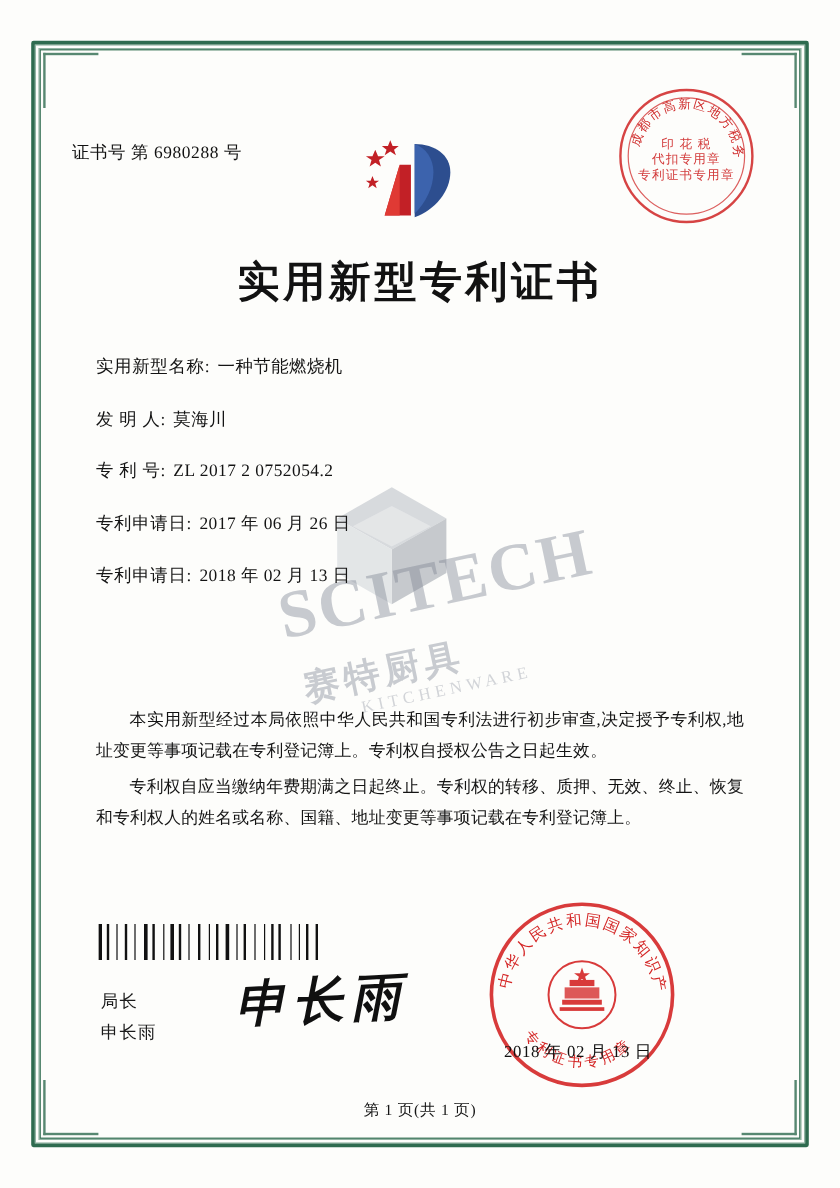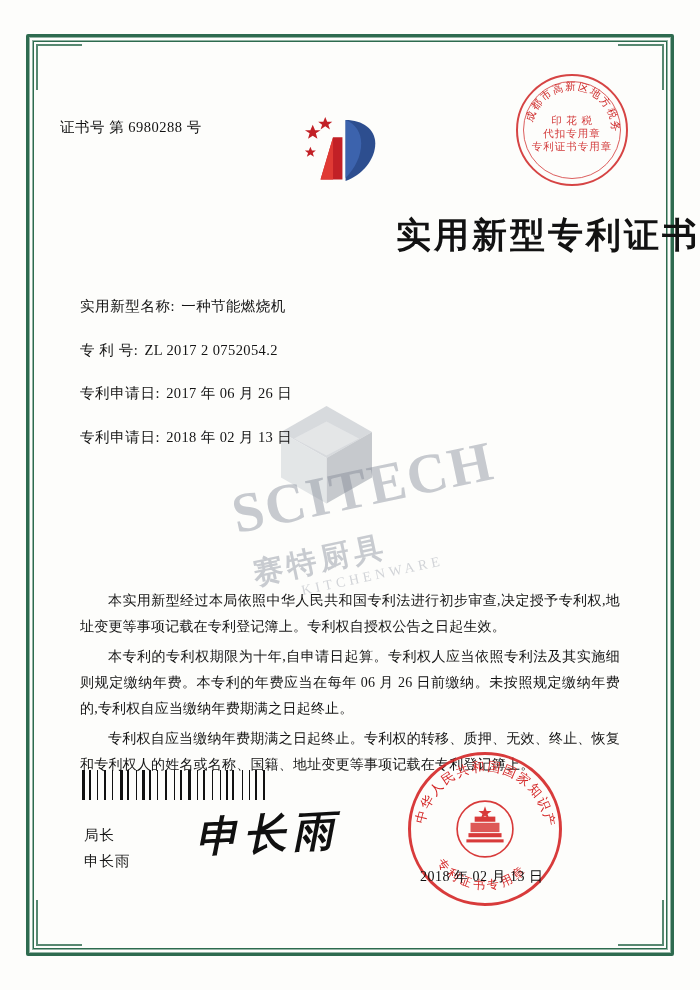--- a/index.html
+++ b/index.html
@@ -126,21 +126,21 @@
     position: absolute;
     left: 296px;
     top: 106px;
     width: 96px;
     height: 86px;
   }
   .title {
     position: absolute;
     left: 0; right: 0;
     top: 212px;
-    text-align: right;
+    text-align: center;
     font-size: 35px;
     font-weight: bold;
     letter-spacing: 3px;
     font-family: Liberation Serif, serif;
     color: #121212;
   }
 
   
   .stamp-top {
     position: absolute;
@@ -361,36 +361,39 @@
   </div>
 
   <div class="title">实用新型专利证书</div>
 
   <div class="fields">
     <div class="field-row">
       <span class="field-label">实用新型名称:</span>
       <span class="field-value">一种节能燃烧机</span>
     </div>
     <div class="field-row">
+      <span class="field-label">发 明 人:</span>
+      <span class="field-value">莫海川</span>
+    </div>
+    <div class="field-row">
       <span class="field-label">专 利 号:</span>
       <span class="field-value">ZL 2017 2 0752054.2</span>
     </div>
     <div class="field-row">
       <span class="field-label">专利申请日:</span>
       <span class="field-value">2017 年 06 月 26 日</span>
     </div>
     <div class="field-row">
       <span class="field-label">专利申请日:</span>
       <span class="field-value">2018 年 02 月 13 日</span>
     </div>
   </div>
 
   <div class="body-text">
     <p>本实用新型经过本局依照中华人民共和国专利法进行初步审查,决定授予专利权,地址变更等事项记载在专利登记簿上。专利权自授权公告之日起生效。</p>
-    <p>本专利的专利权期限为十年,自申请日起算。专利权人应当依照专利法及其实施细则规定缴纳年费。本专利的年费应当在每年 06 月 26 日前缴纳。未按照规定缴纳年费的,专利权自应当缴纳年费期满之日起终止。</p>
     <p>专利权自应当缴纳年费期满之日起终止。专利权的转移、质押、无效、终止、恢复和专利权人的姓名或名称、国籍、地址变更等事项记载在专利登记簿上。</p>
   </div>
 
   <div class="barcode" id="barcode">
       <i style="width:3px;background:#111"></i>
       <i style="width:1px;background:transparent"></i>
       <i style="width:1px;background:transparent"></i>
       <i style="width:2px;background:transparent"></i>
       <i style="width:2px;background:#111"></i>
       <i style="width:3px;background:transparent"></i>
@@ -512,13 +515,14 @@
       <circle cx="30" cy="30" r="27" fill="none" stroke="#d42626" stroke-width="1.6"></circle>
       <rect x="14" y="34" width="32" height="4" fill="#d42626"></rect>
       <rect x="16" y="24" width="28" height="9" fill="#d42626" opacity=".85"></rect>
       <rect x="20" y="18" width="20" height="5" fill="#d42626"></rect>
       <polygon points="30,8 31.6,12.6 36.4,12.6 32.5,15.5 34,20 30,17.2 26,20 27.5,15.5 23.6,12.6 28.4,12.6" fill="#d42626"></polygon>
       <rect x="12" y="40" width="36" height="3" fill="#d42626"></rect>
     </svg>
   </div>
   <div class="stamp-date">2018 年 02 月 13 日</div>
 
+  <div class="footer">第 1 页(共 1 页)</div>
 </div>
 
 </body></html>

